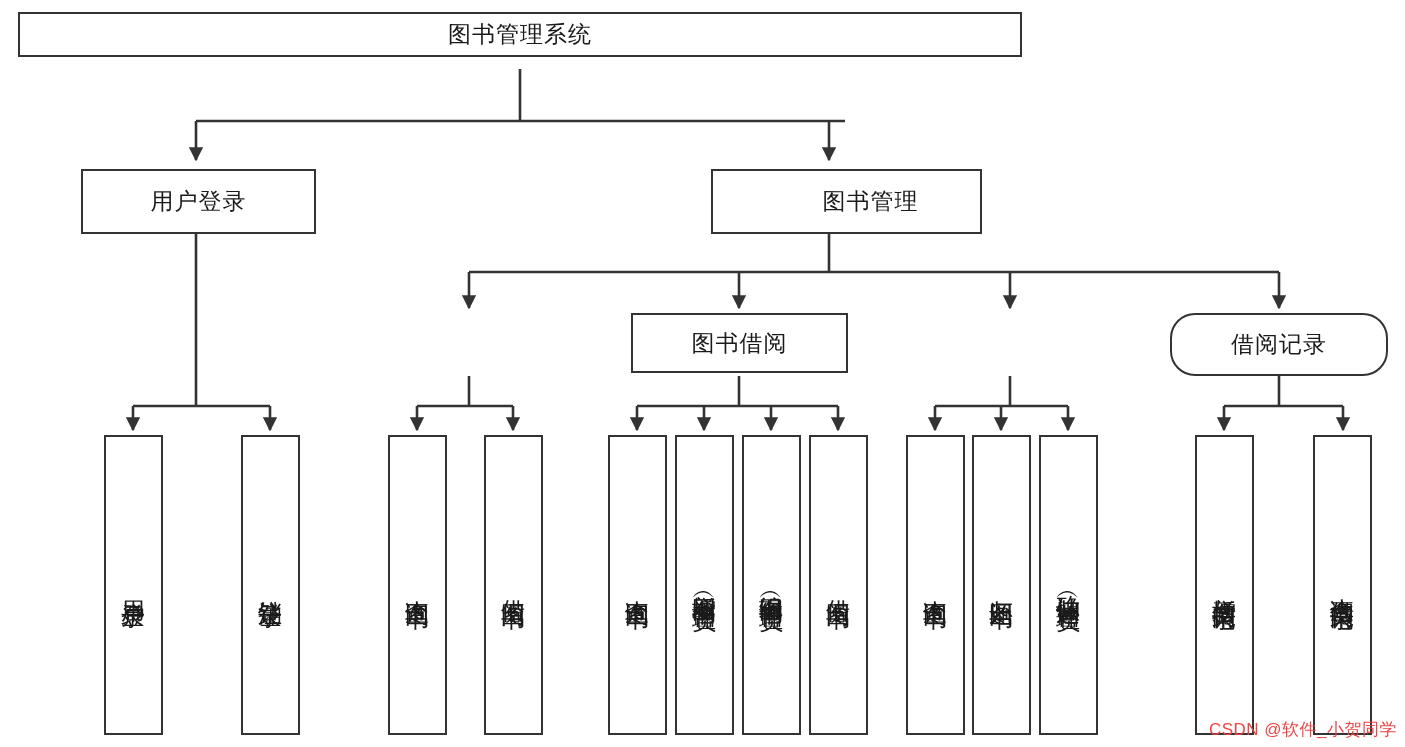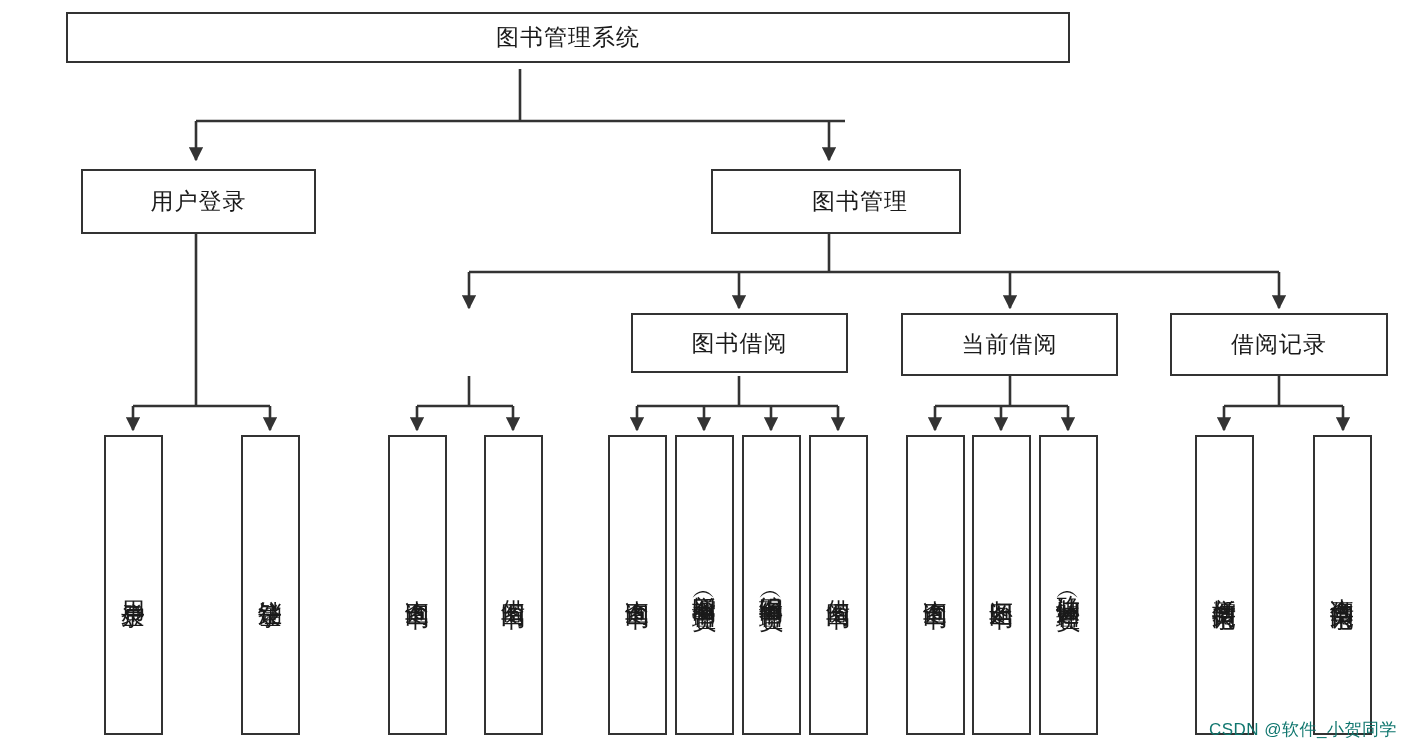--- a/index.html
+++ b/index.html
@@ -53,21 +53,21 @@
     writing-mode: vertical-rl;
     text-orientation: upright;
     display: block;
     max-height: 100%;
   }
   #watermark {
     position: absolute;
     right: 8px;
     bottom: 6px;
     font-size: 17px;
-    color: #0f766e;
+    color: #ef4444;
     letter-spacing: 0.5px;
     white-space: nowrap;
     pointer-events: none;
   }
 </style>
 </head>
 <body>
 
 <div id="canvas">
 
@@ -115,38 +115,35 @@
       <path d="M 1001 406 L 1001 430" marker-end="url(#arrow)"></path>
       <path d="M 1068 406 L 1068 430" marker-end="url(#arrow)"></path>
 
       <path d="M 1279 376 L 1279 406"></path>
       <path d="M 1224 406 L 1343 406"></path>
       <path d="M 1224 406 L 1224 430" marker-end="url(#arrow)"></path>
       <path d="M 1343 406 L 1343 430" marker-end="url(#arrow)"></path>
     </g>
   </svg>
 
-  <div class="node horiz" style="left:18px; top:12px; width:1004px; height:51px;margin-left:48px;">
+  <div class="node horiz" style="left:18px; top:12px; width:1004px; height:45px;">
     <span>图书管理系统</span>
   </div>
 
   <div class="node horiz" style="left:81px; top:169px; width:235px; height:65px;">
     <span>用户登录</span>
   </div>
-  <div class="node horiz" style="left:711px; top:169px; width:250px; height:65px;padding-left:48px;">
+  <div class="node horiz" style="left:711px; top:169px; width:271px; height:65px;padding-left:48px;">
     <span>图书管理</span>
   </div>
 
   <div class="node horiz" style="left:631px; top:313px; width:217px; height:60px;">
     <span>图书借阅</span>
   </div>
-  <div class="node horiz" style="left:901px; top:313px; width:217px; height:63px;">
-    <span>当前借阅</span>
-  </div>
-  <div class="node horiz" style="left:1170px; top:313px; width:218px; height:63px;">
+  <div class="node horiz" style="left:1170px; top:313px; width:218px; height:63px;border-radius:25px;">
     <span>借阅记录</span>
   </div>
 
   <div class="node vert" style="left:104px; top:435px; width:59px; height:300px;">
     <span class="vtext">用户登录</span>
   </div>
   <div class="node vert" style="left:241px; top:435px; width:59px; height:300px;">
     <span class="vtext">注销登录</span>
   </div>
 

